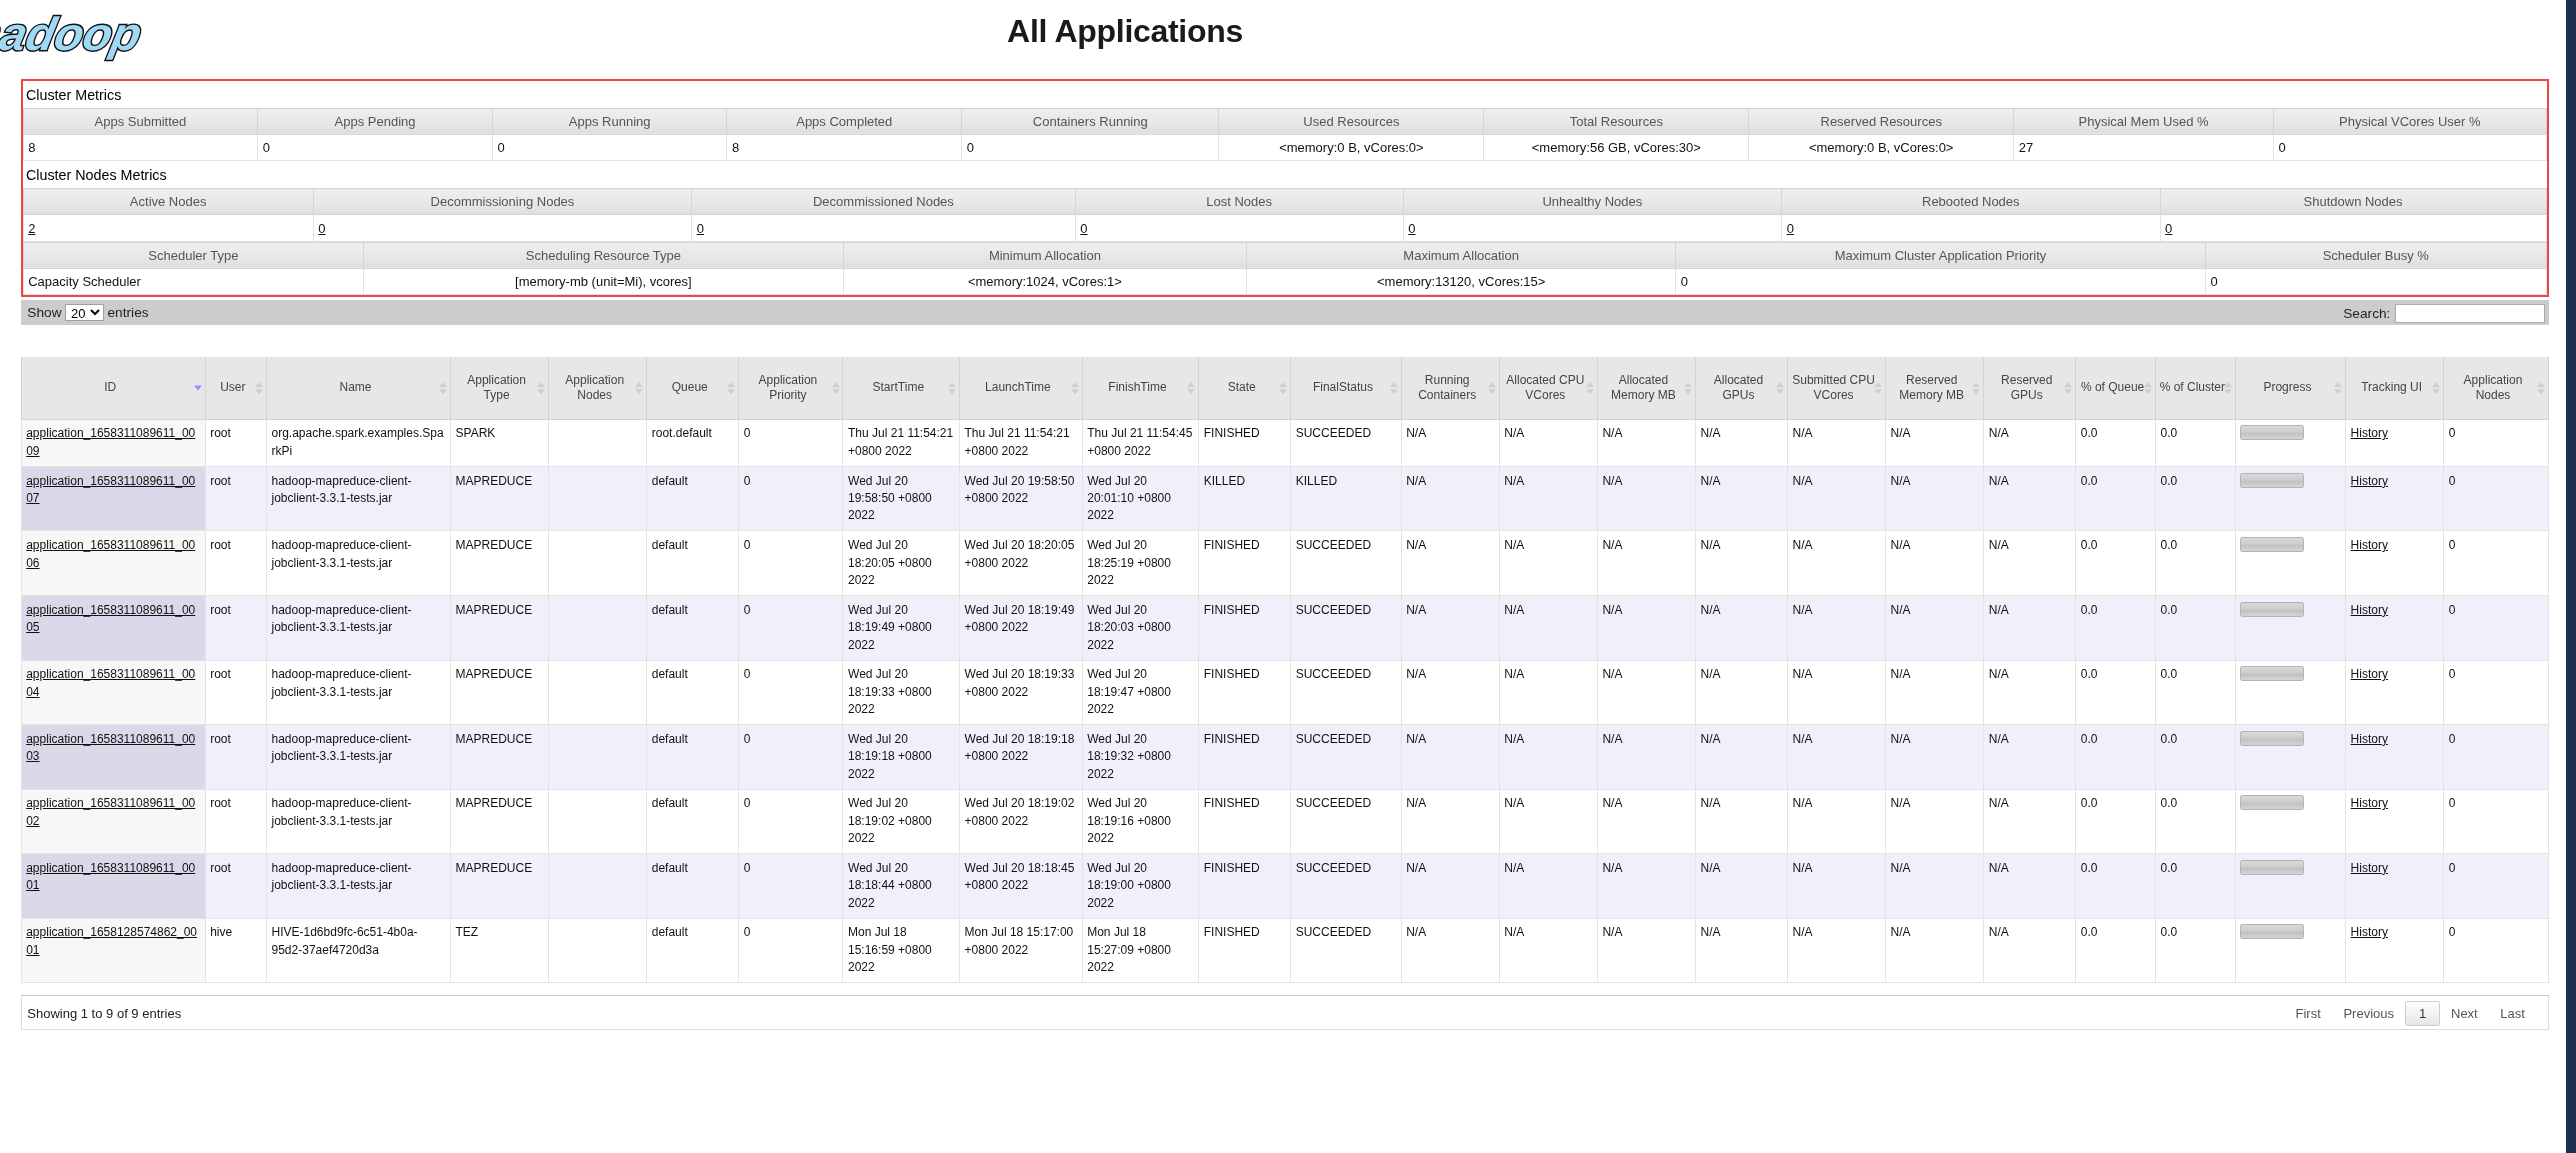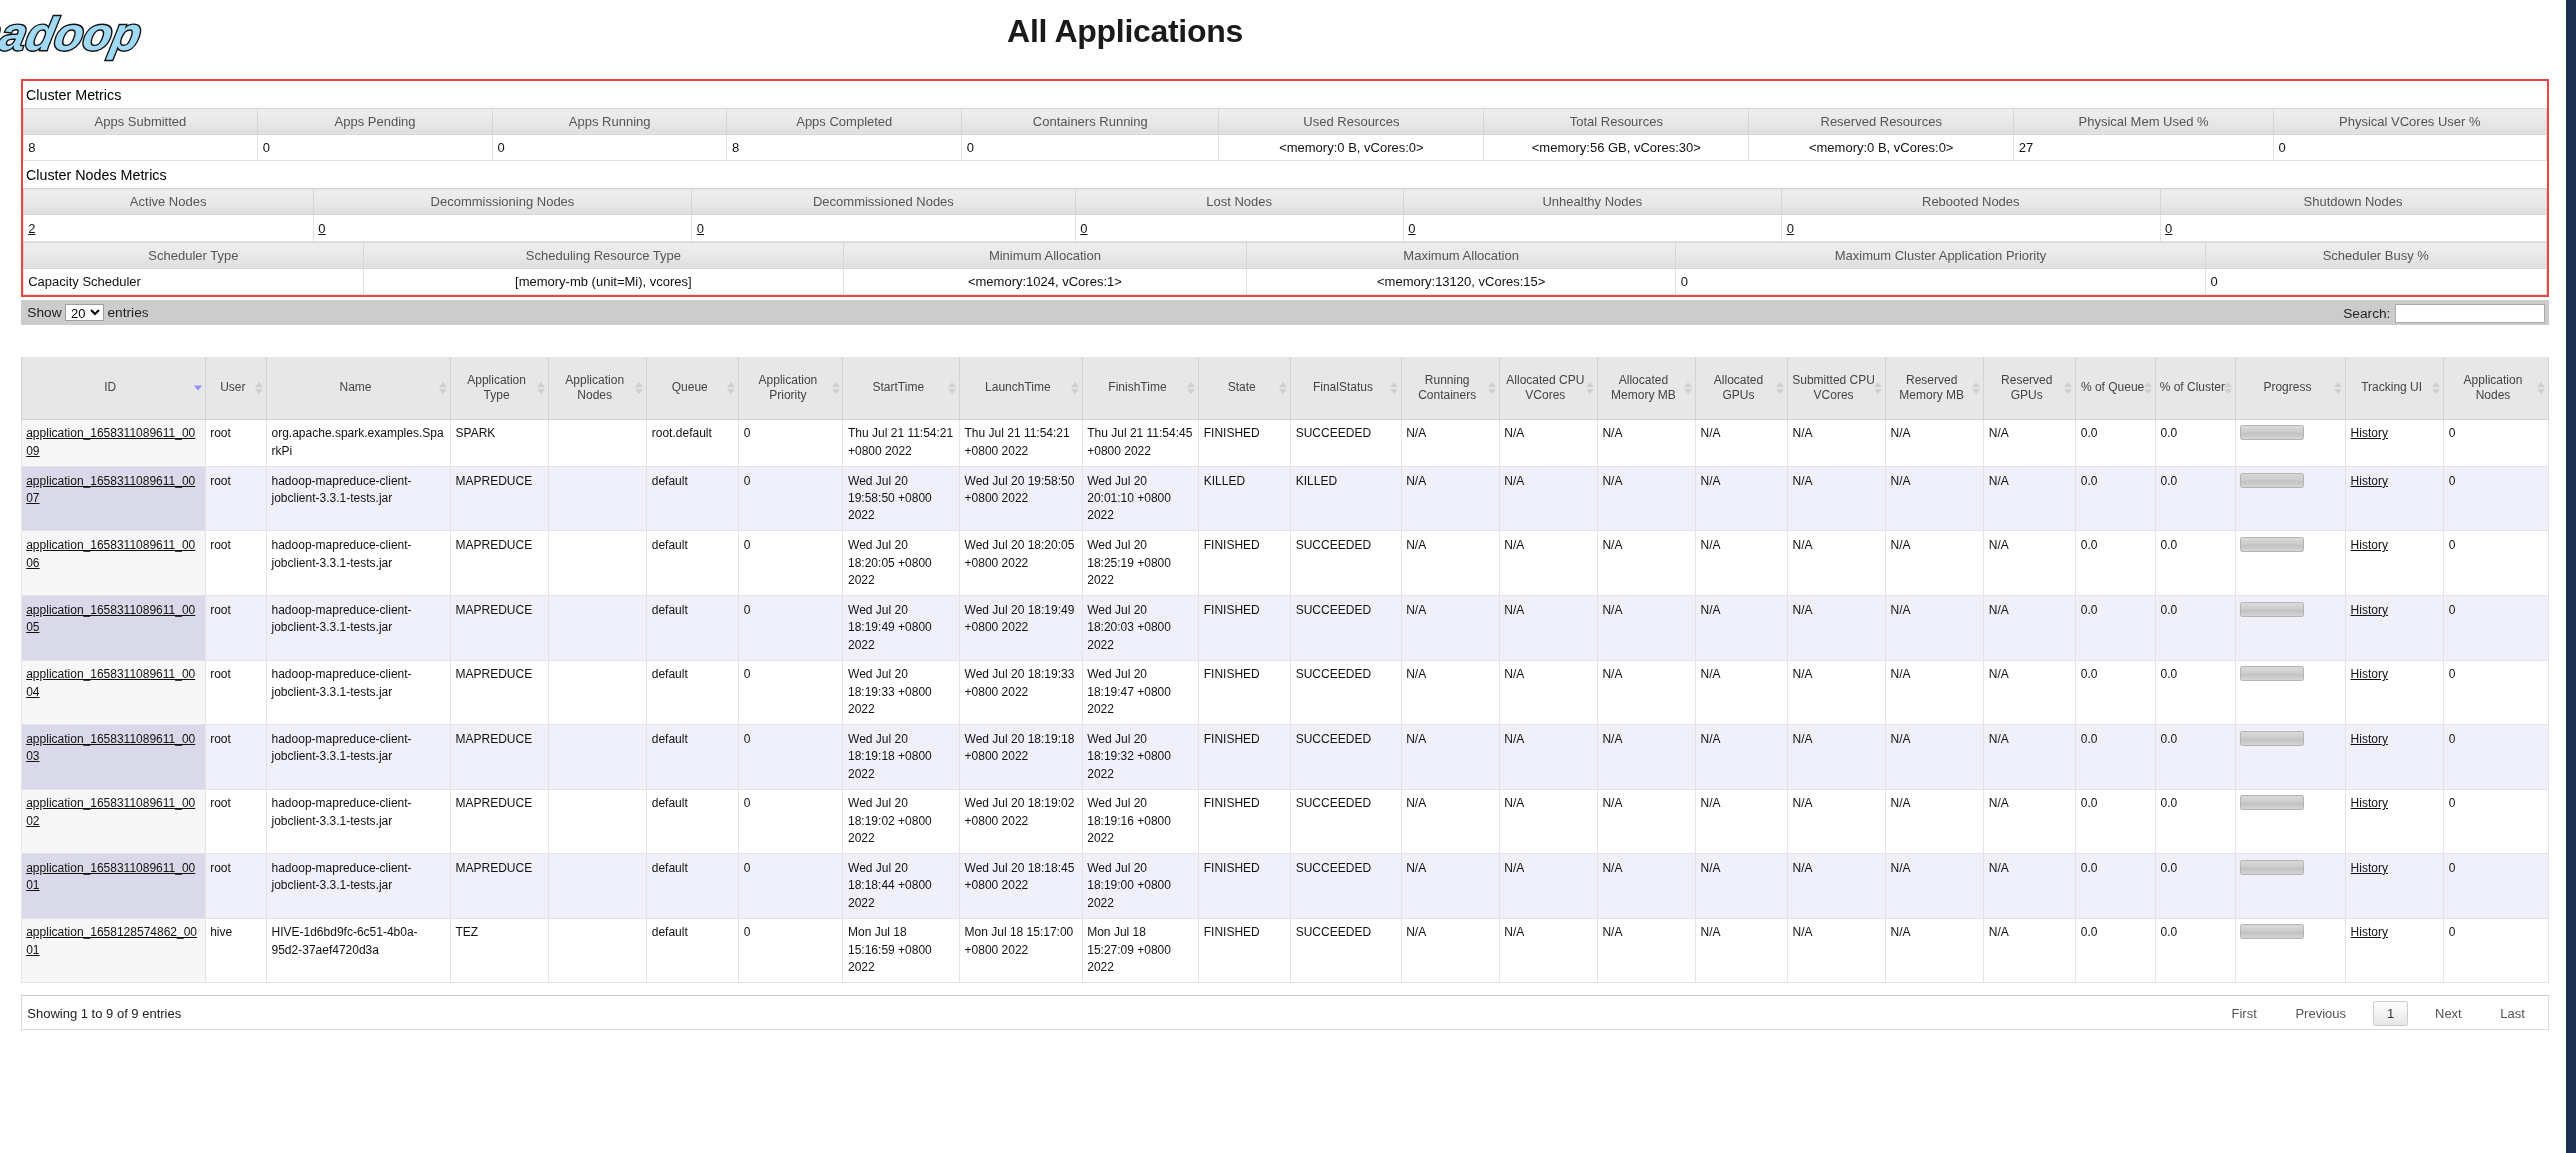--- a/index.html
+++ b/index.html
@@ -238,21 +238,21 @@
     top: 9.2px;
     font-size: 13px;
     color: #222;
   }
   #paginate {
     position: absolute;
     right: 11.4px;
     top: 4.6px;
     display: flex;
     align-items: center;
-    gap: 16px;
+    gap: 0px;
     font-size: 13px;
   }
   .page-btn {
     padding: 4px 10.3px;
     color: #555;
     cursor: pointer;
     background: transparent;
     border: 0.6px solid transparent;
   }
   .page-btn.current {

